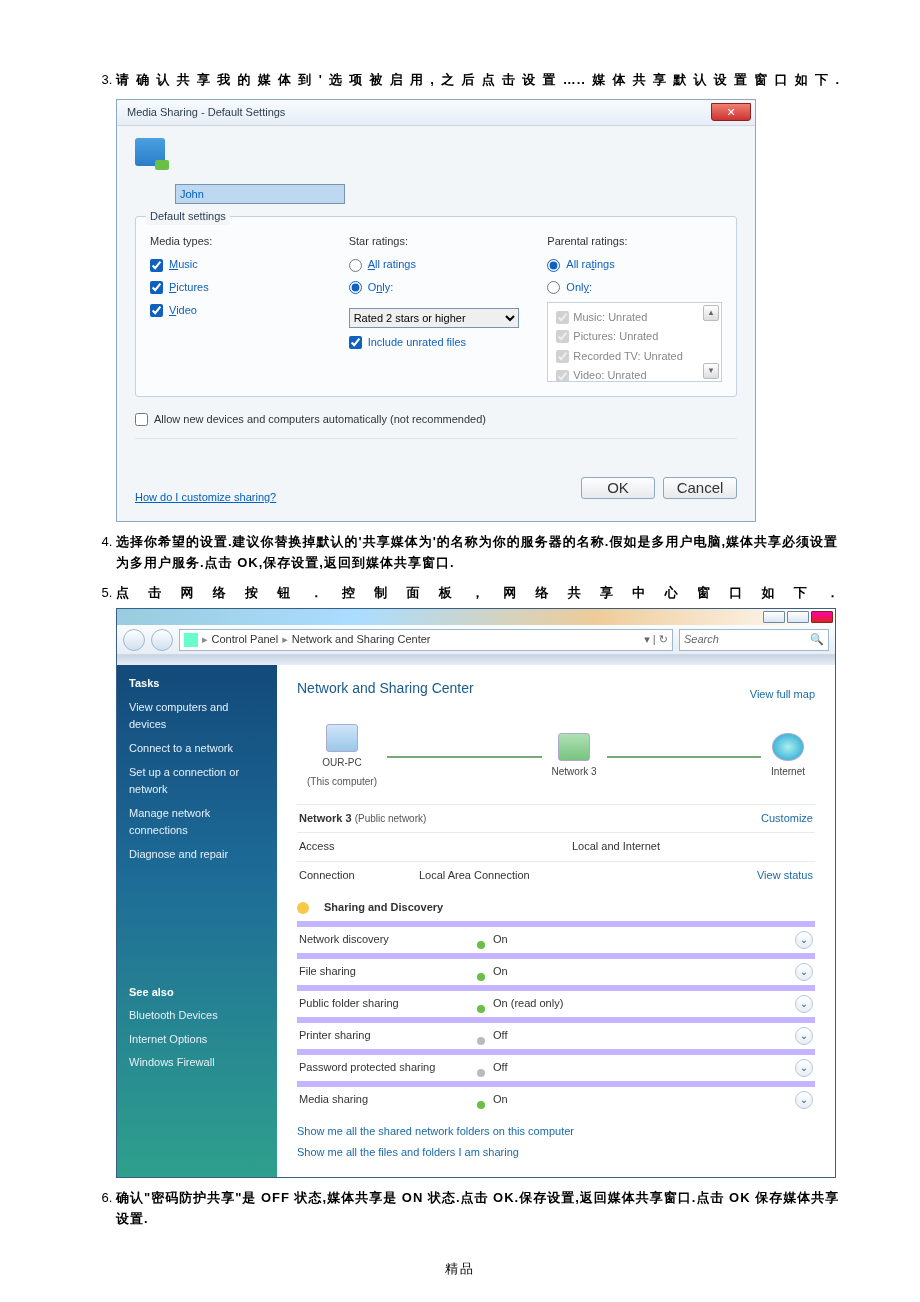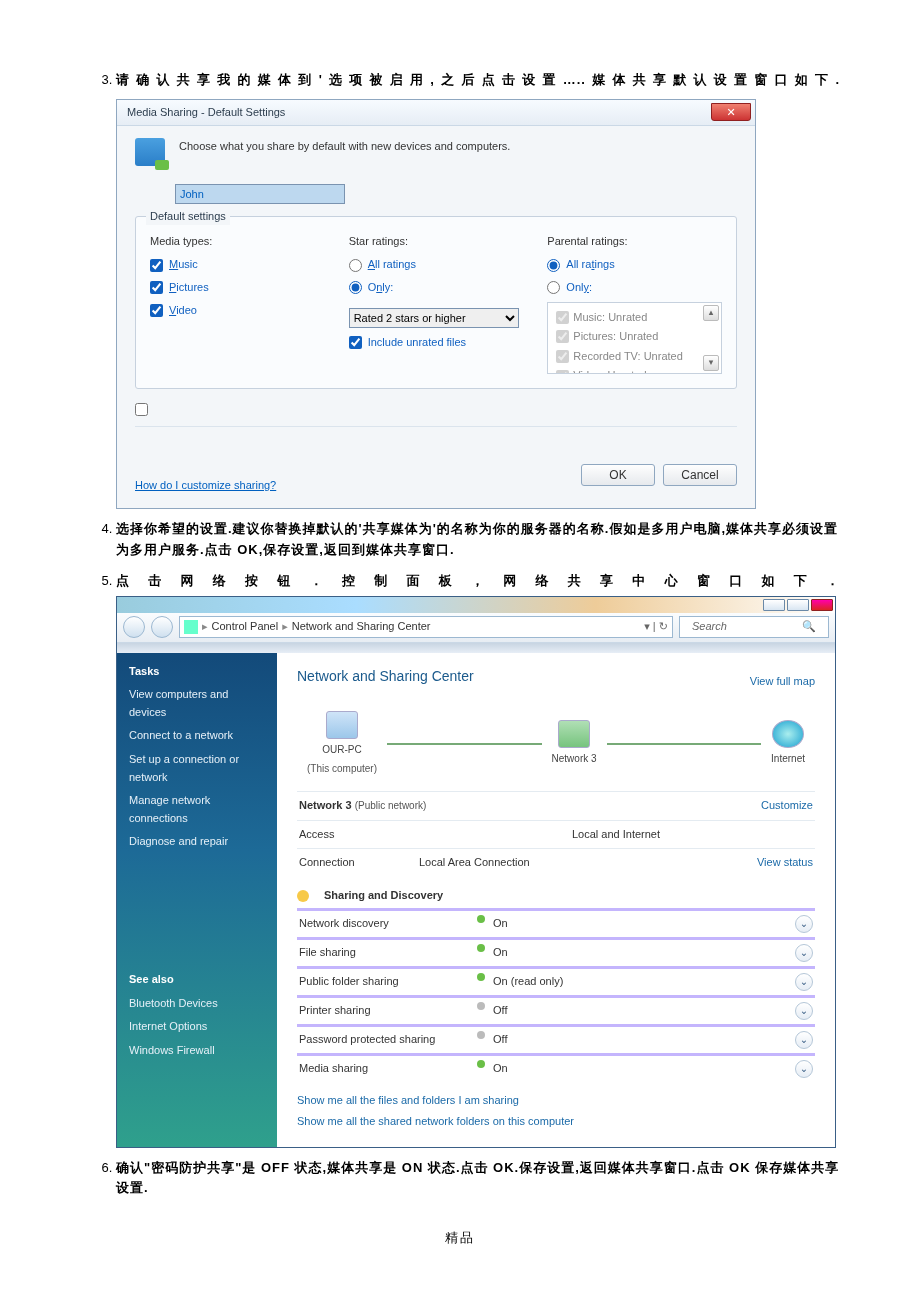--- a/index.html
+++ b/index.html
@@ -49,32 +49,32 @@
   .dlg1 .gb .gtitle { position:absolute; top:-9px; left:10px; background:#f3f6f9; padding:0 4px; color:#2c3d4e;}
   .dlg1 .cols { display:flex; gap:24px; margin-top:6px;}
   .dlg1 .col { flex:1; }
   .dlg1 .head { margin-bottom:6px; color:#333;}
   .dlg1 .chk,.dlg1 .rad { display:flex; align-items:center; gap:6px; margin-bottom:5px; color:#1060c0;}
   .dlg1 .chk input,.dlg1 .rad input{ accent-color:#1060c0;}
   .dlg1 .chk span u,.dlg1 .rad span u{text-decoration:underline;}
   .dlg1 select { width:170px; height:20px; font-size:11px; border:1px solid #7a93b0; margin:6px 0;}
   .dlg1 .plist {
     border:1px solid #c6d1de; background:#fff; padding:6px 8px; color:#888;
-    height:72px; position:relative; overflow:hidden;
+    height:80px; position:relative; overflow:hidden;
   }
   .dlg1 .plist .row { display:flex; align-items:center; gap:4px; margin-bottom:2px; font-size:11px;}
   .dlg1 .plist input{ accent-color:#888;}
   .dlg1 .scrollbtn{width:16px;height:16px;border:1px solid #bbb;background:linear-gradient(#fff,#ddd);border-radius:2px;position:absolute;right:2px;display:flex;align-items:center;justify-content:center;font-size:9px;color:#666;}
   .dlg1 .scrollup{top:2px;} .dlg1 .scrolldn{bottom:2px;}
   .dlg1 .botrow { display:flex; justify-content:space-between; align-items:center; margin-top:30px;}
   .dlg1 a.link { color:#0060c0; text-decoration:underline;margin-top:20px;}
   .dlg1 .btns { display:flex; gap:8px;}
   .dlg1 button.w {
     min-width:74px; height:22px; background:linear-gradient(#fefefe,#e6e9ed);
-    border:1px solid #8fa7c0; border-radius:3px; font-size:12px; color:#333;
+    border:1px solid #8fa7c0; border-radius:3px; font-size:15px; color:#333;
   }
   .dlg1 hr{border:none;border-top:1px solid #dbe4ed;margin:10px 0;}
 
   
   .dlg2 {
     width: 720px; border:1px solid #3a5f86; font-family:"Segoe UI",Tahoma,sans-serif;
     font-size:11px; color:#333; margin-top:4px; background:#fff;
   }
   .dlg2 .topchrome {
     height:16px; background:linear-gradient(90deg,#9cd,#adf,#ec9,#fff);
@@ -83,21 +83,21 @@
   .dlg2 .wc{width:22px;height:12px;border:1px solid #6a89a8;background:linear-gradient(#fff,#d9e6f2);border-radius:1px;}
   .dlg2 .wc.close{background:linear-gradient(#f0a,#d22);border-color:#902020;}
   .dlg2 .addrbar {
     height:30px;background:linear-gradient(#fafcfe,#e7edf3); border-bottom:1px solid #cad8e6;
     display:flex; align-items:center; padding:0 6px; gap:6px;
   }
   .dlg2 .nav{width:22px;height:22px;border-radius:50%;background:linear-gradient(#fff,#cfe0ef);border:1px solid #9cb8d1;}
   .dlg2 .crumb{flex:1;height:22px;border:1px solid #9cb8d1;background:#fff;display:flex;align-items:center;padding:0 4px;gap:4px;color:#333;}
   .dlg2 .crumb .ic2{width:14px;height:14px;background:#6fc;}
   .dlg2 .crumb .sep{color:#888;}
-  .dlg2 .sbox{width:150px;height:22px;border:1px solid #9cb8d1;background:#fff;display:flex;align-items:center;padding:0 12px;color:#666;font-style:italic;}
+  .dlg2 .sbox{width:150px;height:22px;border:1px solid #9cb8d1;background:#fff;display:flex;align-items:center;padding:0 4px;color:#666;font-style:italic;}
   .dlg2 .sbox .mag{margin-left:auto;font-style:normal;color:#3a5f86;}
   .dlg2 .content { display:flex; min-height:440px;}
   .dlg2 .side {
     width:160px; background:linear-gradient(180deg,#134a7a 0%,#1d6a97 40%,#2fa08c 100%);
     color:#fff; padding:10px 12px; font-size:11px;
   }
   .dlg2 .side .h{font-weight:bold;margin-bottom:6px;}
   .dlg2 .side .it{margin:6px 0;color:#e6f0f8;cursor:pointer;}
   .dlg2 .side .sec2{margin-top:120px;}
   .dlg2 .main {
@@ -110,21 +110,21 @@
   .dlg2 .node .im{width:32px;height:28px;border:1px solid #aac;background:linear-gradient(#cfe4f8,#9cc7ea);border-radius:3px;}
   .dlg2 .node .im.net{background:linear-gradient(#b0dfb5,#77c47e);}
   .dlg2 .node .im.int{border-radius:50%;background:radial-gradient(#aee,#17a0d0);}
   .dlg2 .conn{flex:1;height:2px;background:#7a7;}
   .dlg2 .subt{color:#555;font-size:10px;}
   .dlg2 a.lk{color:#1b6aa8;cursor:pointer;}
   .dlg2 .secrow{display:flex;align-items:center;justify-content:space-between;border-top:1px solid #e4ebf1;padding:5px 2px;}
   .dlg2 .bold{font-weight:bold;}
   .dlg2 .shhead{font-weight:bold;color:#333;margin:10px 0 4px 0;display:flex;align-items:center;gap:15px;}
   .dlg2 .shhead .warn{width:12px;height:12px;background:#f7c948;border-radius:50%;}
-  .dlg2 .shrow{display:flex;align-items:flex-start;border-top:3px solid #c4b5fd;padding:4px 2px;gap:8px;}
+  .dlg2 .shrow{display:flex;align-items:flex-end;border-top:6px solid #c4b5fd;padding:4px 2px;gap:8px;}
   .dlg2 .shrow .name{width:170px;}
   .dlg2 .shrow .dot{width:8px;height:8px;border-radius:50%;background:#6abf47;}
   .dlg2 .shrow .dot.off{background:#bbb;}
   .dlg2 .shrow .st{flex:1;}
   .dlg2 .shrow .exp{width:18px;height:18px;border:1px solid #b5c7d8;border-radius:50%;display:flex;align-items:center;justify-content:center;background:linear-gradient(#fff,#e6edf5);color:#3a5f86;font-size:10px;}
   .dlg2 .links{margin-top:10px;color:#1b6aa8;display:flex;flex-direction:column;gap:3px;}
   .dlg2 .toolgrad{height:10px;background:linear-gradient(#c8d5e2,#e7eef6);}
 </style>
 </head>
 <body>
@@ -134,21 +134,20 @@
   <li>
     <span class="txt just">请确认共享我的媒体到'选项被启用,之后点击设置…..媒体共享默认设置窗口如下.</span>
     <div class="dlg1">
       <div class="titlebar">
         <span class="tt">Media Sharing - Default Settings</span>
         <span class="cbtn">✕</span>
       </div>
       <div class="body">
         <div class="introrow">
           <div class="ic"></div>
-          <div>Choose what you share by default with new devices and computers.</div>
         </div>
         <div style="padding:4px 0 8px 40px;">
           <input class="tf sel" value="John" style="">
         </div>
         <div class="gb">
           <span class="gtitle">Default settings</span>
           <div class="cols">
             <div class="col">
               <div class="head">Media types:</div>
               <label class="chk">
@@ -209,20 +208,21 @@
                   </div>
                 <div class="scrollbtn scrollup">▴</div>
                 <div class="scrollbtn scrolldn">▾</div>
               </div>
             </div>
           </div>
         </div>
         <div style="height:14px"></div>
         <label class="chk" style="color:#333">
           <input type="checkbox" style="">
+            <span>Allow new devices and computers automatically (not recommended)</span>
         </label>
         <hr>
         <div class="botrow">
           <a class="link">How do I customize sharing?</a>
           <div class="btns">
             <button class="w">OK</button>
             <button class="w">Cancel</button>
           </div>
         </div>
       </div>
@@ -343,22 +343,22 @@
               <span class="st">Off</span>
               <span class="exp">⌄</span>
             </div>
           <div class="shrow">
               <span class="name">Media sharing</span>
               <span class="dot"></span>
               <span class="st">On</span>
               <span class="exp">⌄</span>
             </div>
           <div class="links">
+            <a class="lk">Show me all the shared network folders on this computer</a>
             <a class="lk">Show me all the files and folders I am sharing</a>
-            <a class="lk">Show me all the shared network folders on this computer</a>
           </div>
         </div>
       </div>
     </div>
   </li>
 
   <li>
     <span class="txt nolast">确认"密码防护共享"是 OFF 状态,媒体共享是 ON 状态.点击 OK.保存设置,返回媒体共享窗口.点击 OK 保存媒体共享设置.</span>
   </li>
 </ol>

